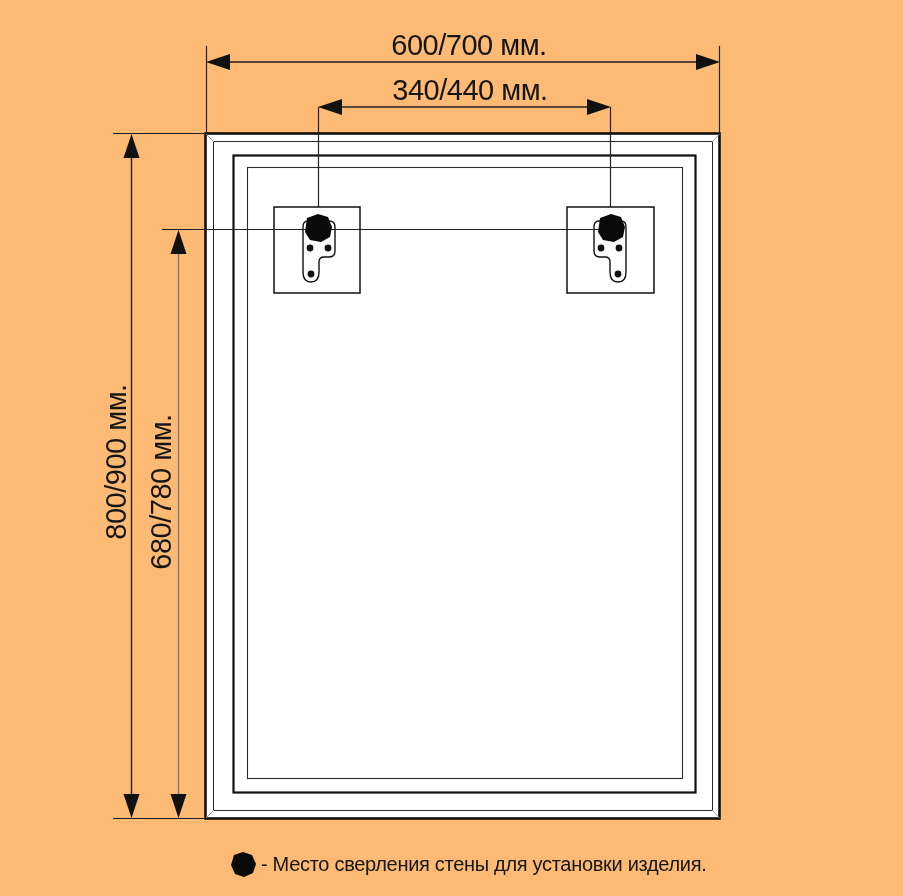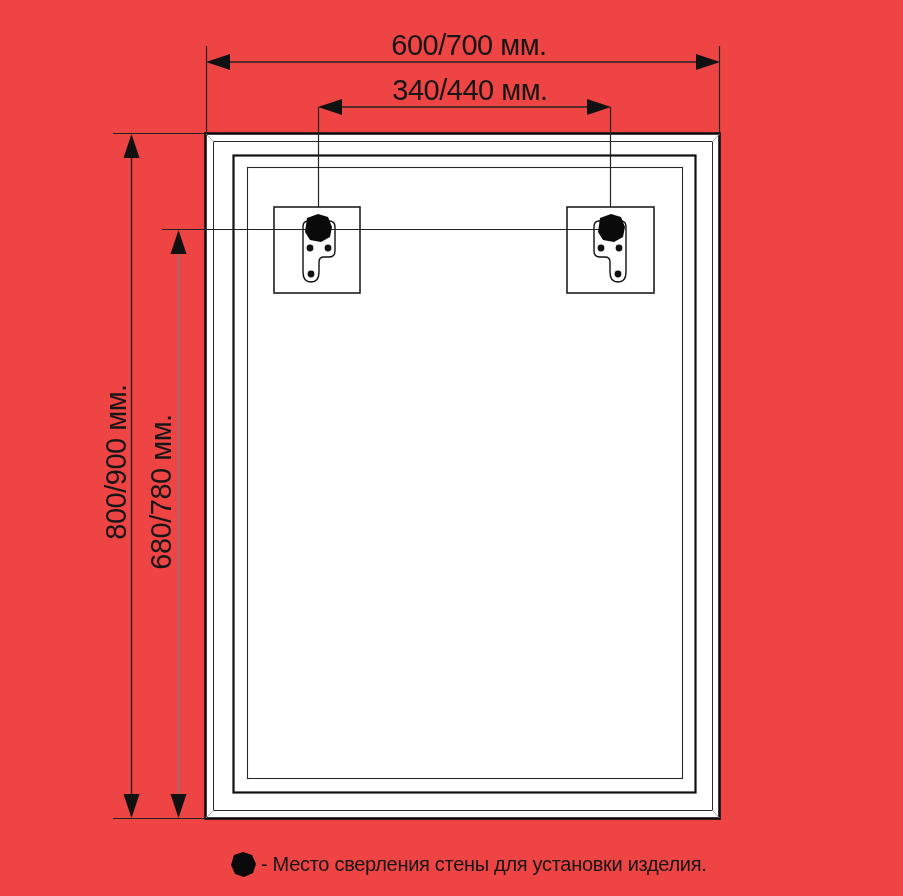--- a/index.html
+++ b/index.html
@@ -4,21 +4,21 @@
 <style>
   html, body {
     margin: 0;
     padding: 0;
     background: #ffffff;
   }
   .page {
     position: relative;
     width: 903px;
     height: 896px;
-    background: #ef4444;
+    background: #fdba74;
     overflow: hidden;
   }
   svg { display: block; }
   text {
     font-family: "Liberation Sans", "DejaVu Sans", sans-serif;
     fill: #161616;
   }
   .dim-label {
     font-size: 29px;
     letter-spacing: -0.5px;

